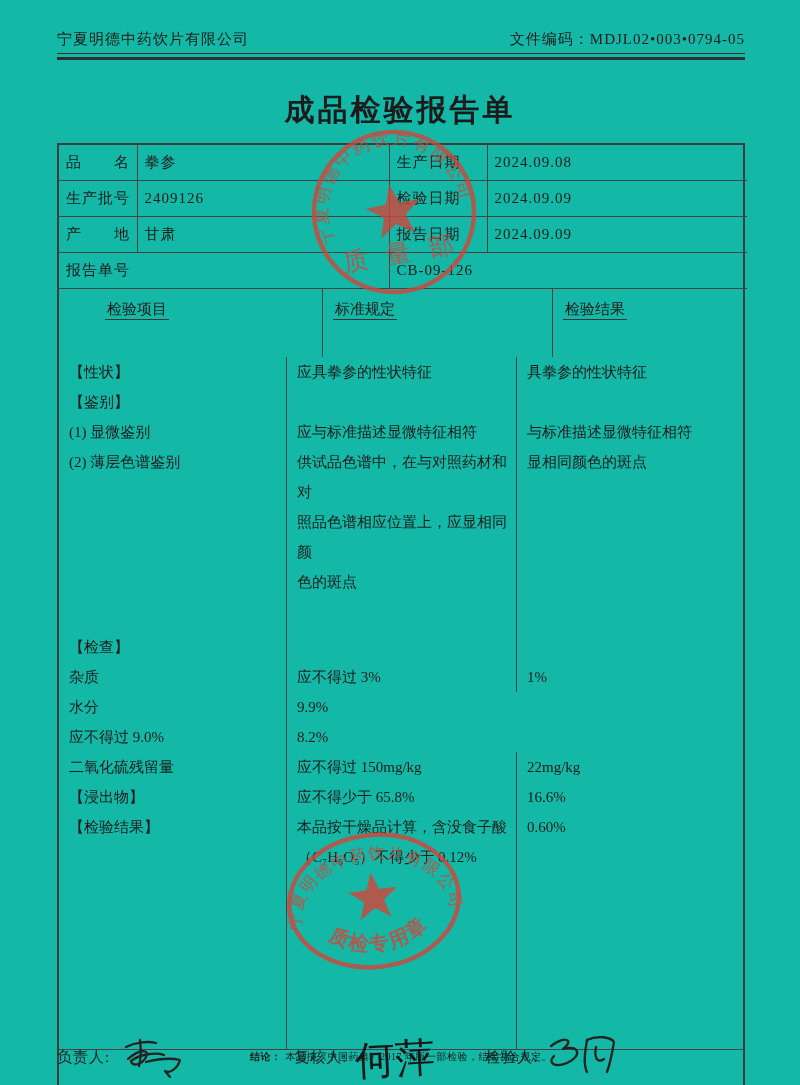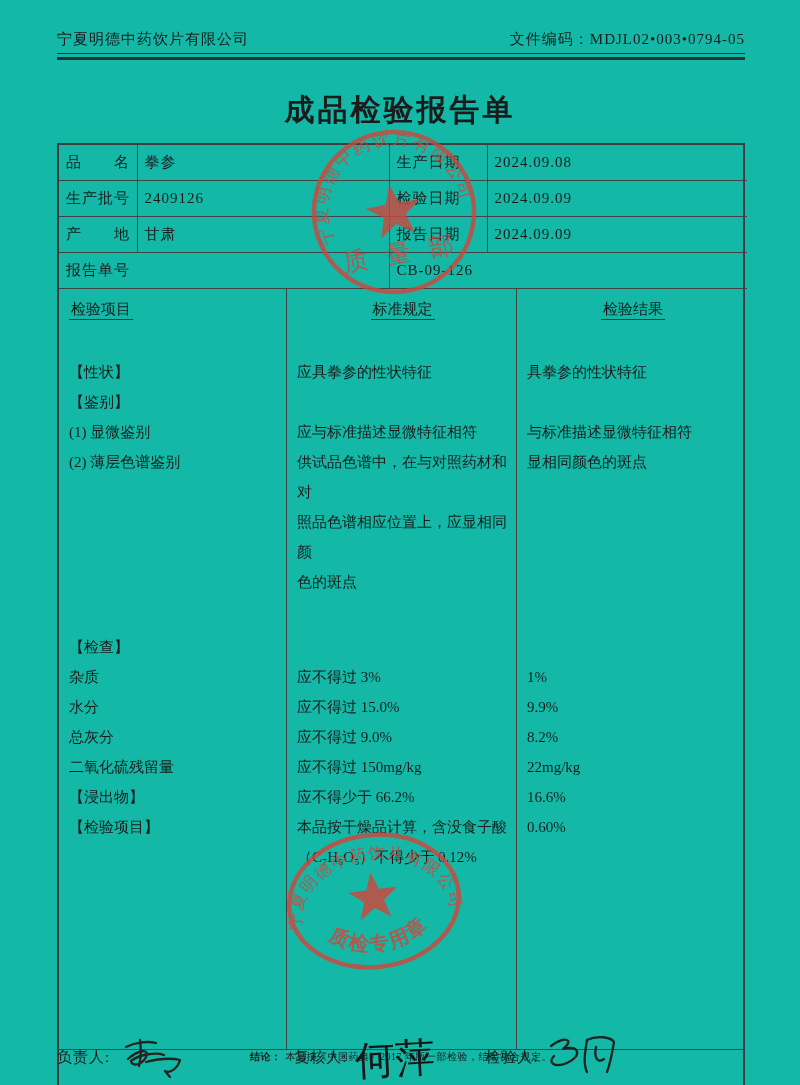--- a/index.html
+++ b/index.html
@@ -37,23 +37,23 @@
   table.info tr td:first-child { border-left:none; }
   table.info tr td:last-child  { border-right:none; }
   table.info tr:first-child td { border-top:none; }
   .lbl { letter-spacing:1px; }
   .val { letter-spacing:1px;margin-left:8px; }
 
   
   .mrow { display:grid; grid-template-columns:227px 230px 231px; font-size:15px; }
   .mrow .cell { padding:0 8px 0 10px; line-height:30px; }
   .mrow .cell + .cell { border-left:1px solid #434343; }
-  .mhead { height:68px; }
+  .mhead { height:68px;margin-left:36px; }
   .mhead .cell { padding-top:9px; line-height:22px; }
-  .mhead .c2, .mhead .c3 { text-align:center; }
+  .mhead .c2, .mhead .c3 { text-align:left; }
   .mhead span { border-bottom:1px solid #333; padding:0 2px 2px 2px; }
   .sp35  { height:35px; }
   .sp177 { height:177px; }
   .conclusion {
     border-top:1px solid #434343; height:42px;
     display:flex; justify-content:center;
     font-size:10px; letter-spacing:0.5px;
   }
   .conclusion b { font-weight:bold; margin-right:4px; }
 
@@ -178,56 +178,52 @@
       <div class="cell c1">杂质</div>
       <div class="cell c2">
           <div>应不得过 3%</div>
         </div>
       <div class="cell c3">
           <div>1%</div>
         </div>
     </div>
     <div class="mrow">
       <div class="cell c1">水分</div>
-      <div class="cell c2">
-          <div>应不得过 15.0%</div>
-        </div>
       <div class="cell c3">
           <div>9.9%</div>
         </div>
     </div>
     <div class="mrow">
-      <div class="cell c1">总灰分</div>
       <div class="cell c2">
           <div>应不得过 9.0%</div>
         </div>
       <div class="cell c3">
           <div>8.2%</div>
         </div>
     </div>
     <div class="mrow">
       <div class="cell c1">二氧化硫残留量</div>
       <div class="cell c2">
           <div>应不得过 150mg/kg</div>
         </div>
       <div class="cell c3">
           <div>22mg/kg</div>
         </div>
     </div>
     <div class="mrow">
       <div class="cell c1">【浸出物】</div>
       <div class="cell c2">
-          <div>应不得少于 66.2%</div>
+          <div>应不得少于 65.8%</div>
         </div>
       <div class="cell c3">
           <div>16.6%</div>
         </div>
     </div>
     <div class="mrow">
-      <div class="cell c1">【检验项目】</div>
+      <div class="cell c1">【检验结果】</div>
       <div class="cell c2">
         <div>本品按干燥品计算，含没食子酸</div>
         <div>（C₇H₆O₅）不得少于 0.12%</div>
       </div>
       <div class="cell c3">
           <div>0.60%</div>
         </div>
     </div>
 
     <div class="mrow sp177">

